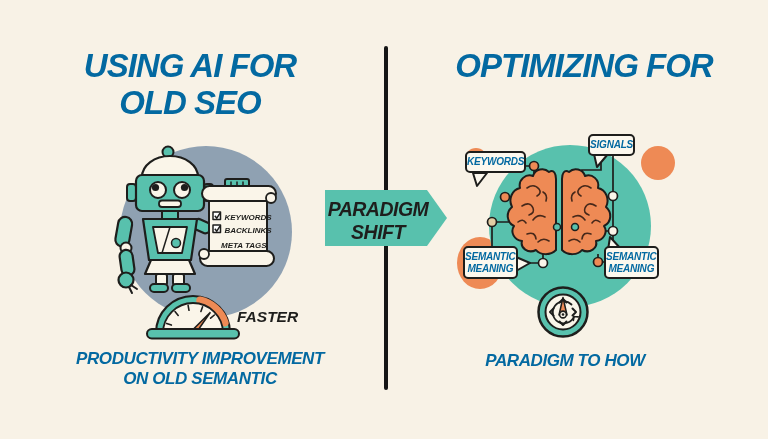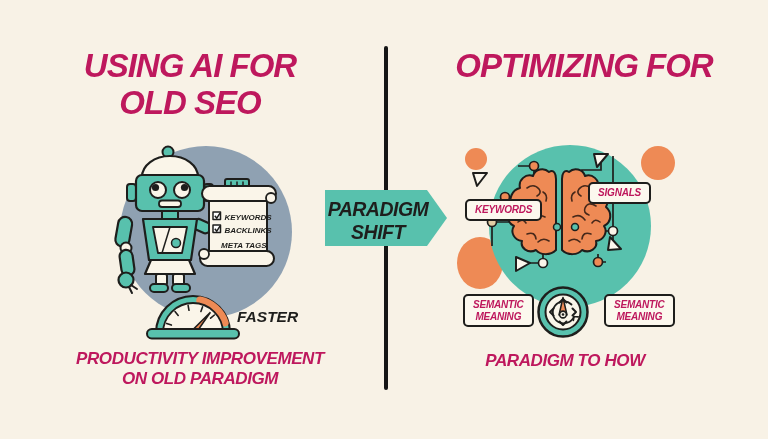--- a/index.html
+++ b/index.html
@@ -2,21 +2,21 @@
 <html><head>
 <meta charset="utf-8">
 <style>
   html,body{margin:0;padding:0;}
   .canvas{
     position:relative;
     width:768px;height:439px;
     background:#f8f2e6;
     overflow:hidden;
     font-family:"Liberation Sans",sans-serif;
-    color:#be185d;
+    color:#0369a1;
   }
   .abs{position:absolute;}
   .title{
     font-weight:700;font-style:italic;
     font-size:33px;line-height:37px;
     letter-spacing:-1px;
     text-align:center;
   }
   .caption{
     font-weight:700;font-style:italic;
@@ -30,25 +30,24 @@
     background:#161616;border-radius:2px;
   }
   .bubble{
     position:absolute;
     background:#fcf8ee;
     border:2px solid #1e1e1c;
     border-radius:5px;
     font-weight:700;font-style:italic;
     font-size:10px;line-height:11.5px;
     letter-spacing:-0.2px;
-    padding:3px 8px;
+    padding:3px 0;
     text-align:center;
     white-space:nowrap;
     z-index:5;
-    margin-top:48px;
   }
   .svgtxt{
     font-family:"Liberation Sans",sans-serif;
     font-weight:700;font-style:italic;
     fill:#1e1e1c;
   }
   svg{position:absolute;overflow:visible;}
 </style>
 </head>
 <body>
@@ -134,21 +133,21 @@
       <path d="M 63,193 A 30,30 0 0 1 123,193 Z" fill="#faf5e9" stroke="#1e1e1c" stroke-width="1.8"></path>
       <path d="M 71.4,185.1 L 66.7,183.4 M 78.2,175.4 L 75,171.5 M 89,170.3 L 88.1,165.4 M 100.9,171.4 L 102.6,166.7 M 110.6,178.2 L 114.4,175" stroke="#1e1e1c" stroke-width="1.6"></path>
       <polygon points="110.4,172.3 94.9,194.6 91.1,191.4" fill="#ee8a55" stroke="#1e1e1c" stroke-width="1.6"></polygon>
       <rect x="47" y="189" width="92" height="9.5" rx="4.75" fill="#58c1ad" stroke="#1e1e1c" stroke-width="2"></rect>
       <text x="137" y="182" class="svgtxt" font-size="15.5">FASTER</text>
     </g>
   </svg>
 
   <div class="abs caption" style="left:50px;top:349px;width:300px;">
     <div>PRODUCTIVITY IMPROVEMENT</div>
-    <div>ON OLD PARADIGM</div>
+    <div>ON OLD SEMANTIC</div>
   </div>
 
   <svg style="left:430px;top:130px;" width="290" height="220" viewBox="0 0 290 220">
 
     <circle cx="46" cy="29" r="11" fill="#ee8a55"></circle>
     <circle cx="228" cy="33" r="17" fill="#ee8a55"></circle>
     <ellipse cx="50" cy="133" rx="23" ry="26" fill="#ee8a55"></ellipse>
 
     <circle cx="140" cy="96" r="81" fill="#58c1ad"></circle>
 

